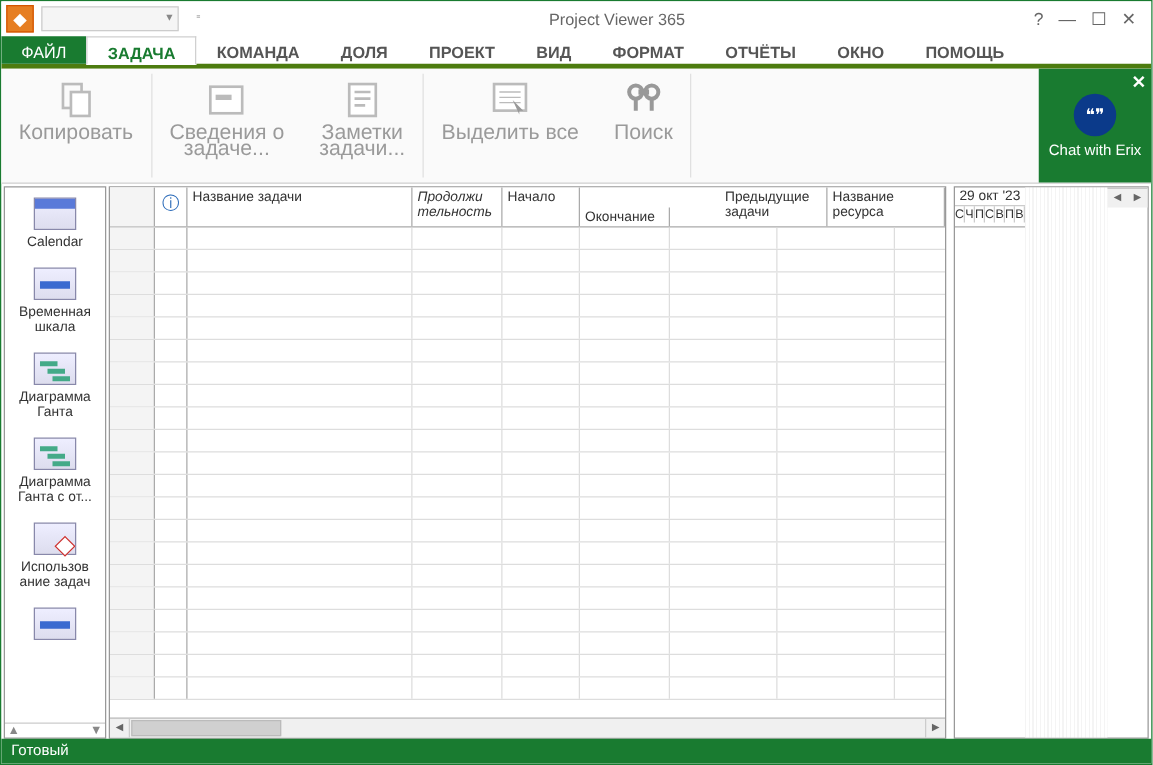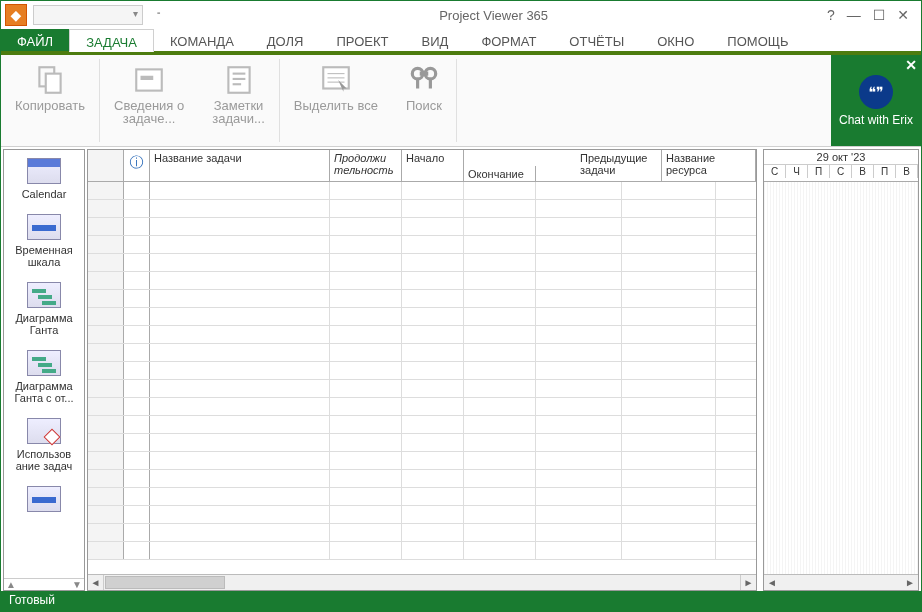--- a/index.html
+++ b/index.html
@@ -11,29 +11,29 @@
 .qat-dd { width: 110px; height: 20px; border: 1px solid #ccc; margin-left: 6px; background: #f5f5f5; position: relative; }
 .qat-dd::after { content: "▾"; position: absolute; right: 4px; top: 2px; font-size: 10px; color: #888; }
 .qat-sep { margin-left: 14px; color: #888; font-size: 10px; }
 .tb-title { flex: 1; text-align: center; color: #666; font-size: 13px; }
 .tb-ctrl { display: flex; gap: 12px; padding-right: 8px; color: #666; }
 .tb-ctrl span { font-size: 14px; cursor: default; }
 
 
 .ribbon-tabs { display: flex; height: 26px; background: #fff; border-bottom: 4px solid #4d7c0f; }
 .rt-file { background: #197b30; color: #fff; padding: 5px 16px; font-size: 13px; }
-.rt-tab { padding: 5px 16px; font-size: 13px; color: #555; border-right: 1px solid transparent; }
+.rt-tab { padding: 5px 16px; font-size: 13px; color: #555; border-right: 1px solid transparent; font-weight: bold; }
 .rt-tab.active { background: #fff; color: #197b30; border: 1px solid #d0d0d0; border-bottom: 1px solid #fff; margin-bottom: -1px; }
 
 
 .ribbon-body { height: 92px; background: #fafafa; border-bottom: 1px solid #d0d0d0; display: flex; align-items: stretch; padding: 4px 0; position: relative; }
 .rgroup { display: flex; flex-direction: column; align-items: center; padding: 2px 14px; }
 .rgroup.sep { border-right: 1px solid #e0e0e0; }
 .rgroup .ricon { width: 34px; height: 34px; margin: 2px 0; display: flex; align-items: center; justify-content: center; }
-.rgroup .rlabel { text-align: center; color: #9a9a9a; font-size: 13px; line-height: 13px; white-space: pre-line; }
+.rgroup .rlabel { text-align: center; color: #9a9a9a; font-size: 17px; line-height: 13px; white-space: pre-line; }
 .ricon svg { width: 34px; height: 34px; }
 
 .chatbox { position: absolute; right: 0; top: 0; bottom: 0; width: 90px; background: #197b30; color: #fff; display: flex; flex-direction: column; align-items: center; justify-content: center; }
 .chatbox .bubble { width: 34px; height: 34px; background: #0b3a8a; border-radius: 50%; display: flex; align-items: center; justify-content: center; color: #fff; font-size: 14px; margin-bottom: 4px; }
 .chatbox .ctext { font-size: 12px; }
 .chatbox .cclose { position: absolute; top: 2px; right: 4px; font-size: 14px; font-weight: bold; }
 
 
 .main { display: flex; height: 446px; }
 
@@ -72,21 +72,21 @@
 .trow .cell.pred { width: 86px; }
 .trow .cell.resnames { width: 94px; }
 
 .hscroll { height: 16px; border-top: 1px solid #bbb; background: #f0f0f0; display: flex; }
 .hscroll .arrow { width: 16px; text-align: center; color: #666; font-size: 10px; line-height: 16px; border-right: 1px solid #ccc; }
 .hscroll .arrow.r { border-left: 1px solid #ccc; border-right: none; }
 .hscroll .thumb { width: 120px; background: #d0d0d0; border: 1px solid #bbb; margin: 1px; }
 .hscroll .track { flex: 1; }
 
 
-.tl-area { flex: 1; border: 1px solid #999; margin: 2px 2px 2px 6px; display: flex; flex-direction: column; }
+.tl-area { flex: 1; border: 1px solid #999; margin: 2px 2px 2px 6px; display: flex; flex-direction: row; }
 .tl-head { height: 32px; border-bottom: 1px solid #aaa; }
 .tl-head .tl-date { text-align: center; font-size: 11px; padding: 1px 0; border-bottom: 1px solid #ccc; }
 .tl-days { display: flex; }
 .tl-day { flex: 1; text-align: center; font-size: 10px; border-right: 1px solid #ccc; padding: 1px 0; }
 .tl-body { flex: 1; background: repeating-linear-gradient(90deg, #f4f4f4 0, #f4f4f4 1px, #fff 1px, #fff 3px); }
 .tl-hscroll { height: 16px; border-top: 1px solid #bbb; background: #f0f0f0; display: flex; }
 .tl-hscroll .arrow { width: 16px; text-align: center; color: #666; font-size: 10px; line-height: 16px; }
 .tl-hscroll .track { flex: 1; }
 
 

